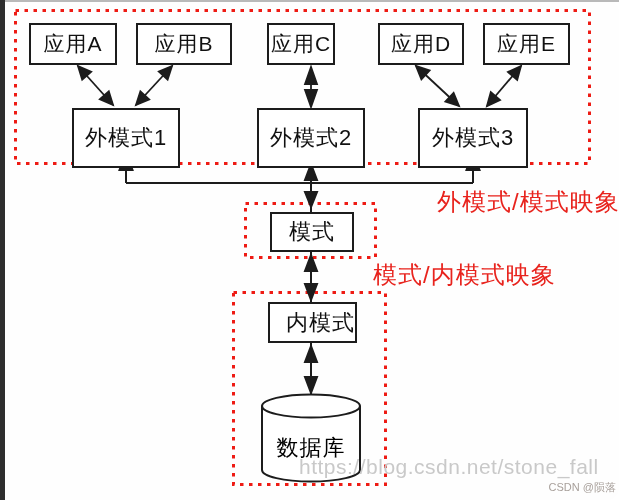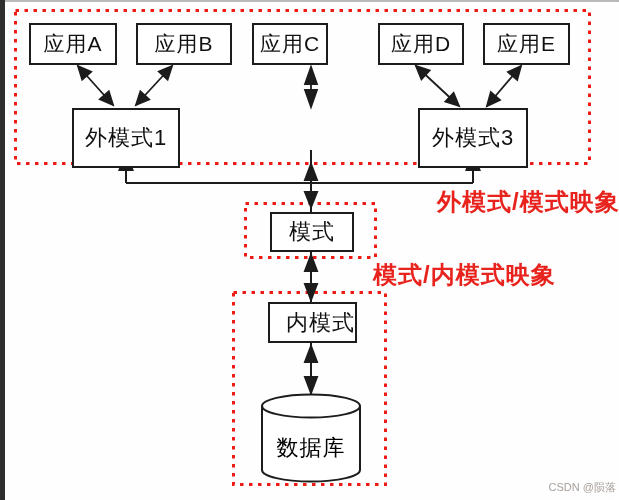--- a/index.html
+++ b/index.html
@@ -8,21 +8,21 @@
   .canvas{position:absolute;inset:0;background:#fefefe;border-radius:12px;}
   .left-bar{position:absolute;left:0;top:0;width:5px;height:500px;background:#2e2e2e;}
   .top-line{position:absolute;left:0;top:0;width:619px;height:2px;background:#b9b9b9;}
   .svg-layer{position:absolute;left:0;top:0;width:619px;height:500px;}
   .node{position:absolute;box-sizing:border-box;border:2px solid #1c1c1c;background:#ffffff;
         display:flex;align-items:center;justify-content:center;
         font-size:21px;color:#111;letter-spacing:1px;white-space:nowrap;}
   .app{top:23px;height:42px;}
   .ext{top:108px;height:60px;font-size:22px;}
   .mid{font-size:22px;}
-  .map-label{position:absolute;color:#e8231d;font-weight:bold;font-size:24px;
+  .map-label{position:absolute;color:#e8231d;font-weight:normal;font-size:24px;
              letter-spacing:1px;white-space:nowrap;}
   .db-label{position:absolute;left:262px;top:433px;width:98px;text-align:center;
             font-size:22px;color:#000000;letter-spacing:1px;}
   .watermark{position:absolute;left:299px;top:455px;font-size:21px;color:#c9c9c9;
              letter-spacing:0.5px;white-space:nowrap;}
   .csdn{position:absolute;right:3px;top:480px;font-size:11px;color:#a8a09b;white-space:nowrap;}
 </style>
 </head>
 <body>
 
@@ -86,32 +86,34 @@
     </g>
 
     <g stroke="#1c1c1c" stroke-width="2" fill="#ffffff">
       <path d="M262,406 L262,470 A49,11.5 0 0 0 360,470 L360,406"></path>
       <ellipse cx="311" cy="406" rx="49" ry="11.5"></ellipse>
     </g>
   </svg>
 
   <div class="node app" style="left:29px;width:88px;">应用A</div>
   <div class="node app" style="left:136px;width:96px;">应用B</div>
-  <div class="node app" style="left:252px;width:76px;">应用C</div>
+  <div class="node app" style="left:267px;width:68px;">应用C</div>
   <div class="node app" style="left:483px;width:87px;">应用E</div>
   <div class="node app" style="left:378px;width:86px;">应用D</div>
 
   <div class="node ext" style="left:72px;width:108px;">外模式1</div>
+  <div class="node ext" style="left:257px;width:108px;">外模式2</div>
   <div class="node ext" style="left:418px;width:110px;">外模式3</div>
 
   <div class="node mid" style="left:270px;top:212px;width:84px;height:40px;">模式</div>
   <div class="node mid" style="left:268px;top:302px;width:89px;height:41px;padding-left:16px;">内模式</div>
 
   <div class="db-label">数据库</div>
 
   <div class="map-label" style="left:437px;top:186px;">外模式/模式映象</div>
   <div class="map-label" style="left:373px;top:259px;">模式/内模式映象</div>
 
+  <div class="watermark">https://blog.csdn.net/stone_fall</div>
   <div class="csdn">CSDN @陨落</div>
 
   <div class="top-line"></div>
   <div class="left-bar"></div>
 </div>
 
 </body></html>

